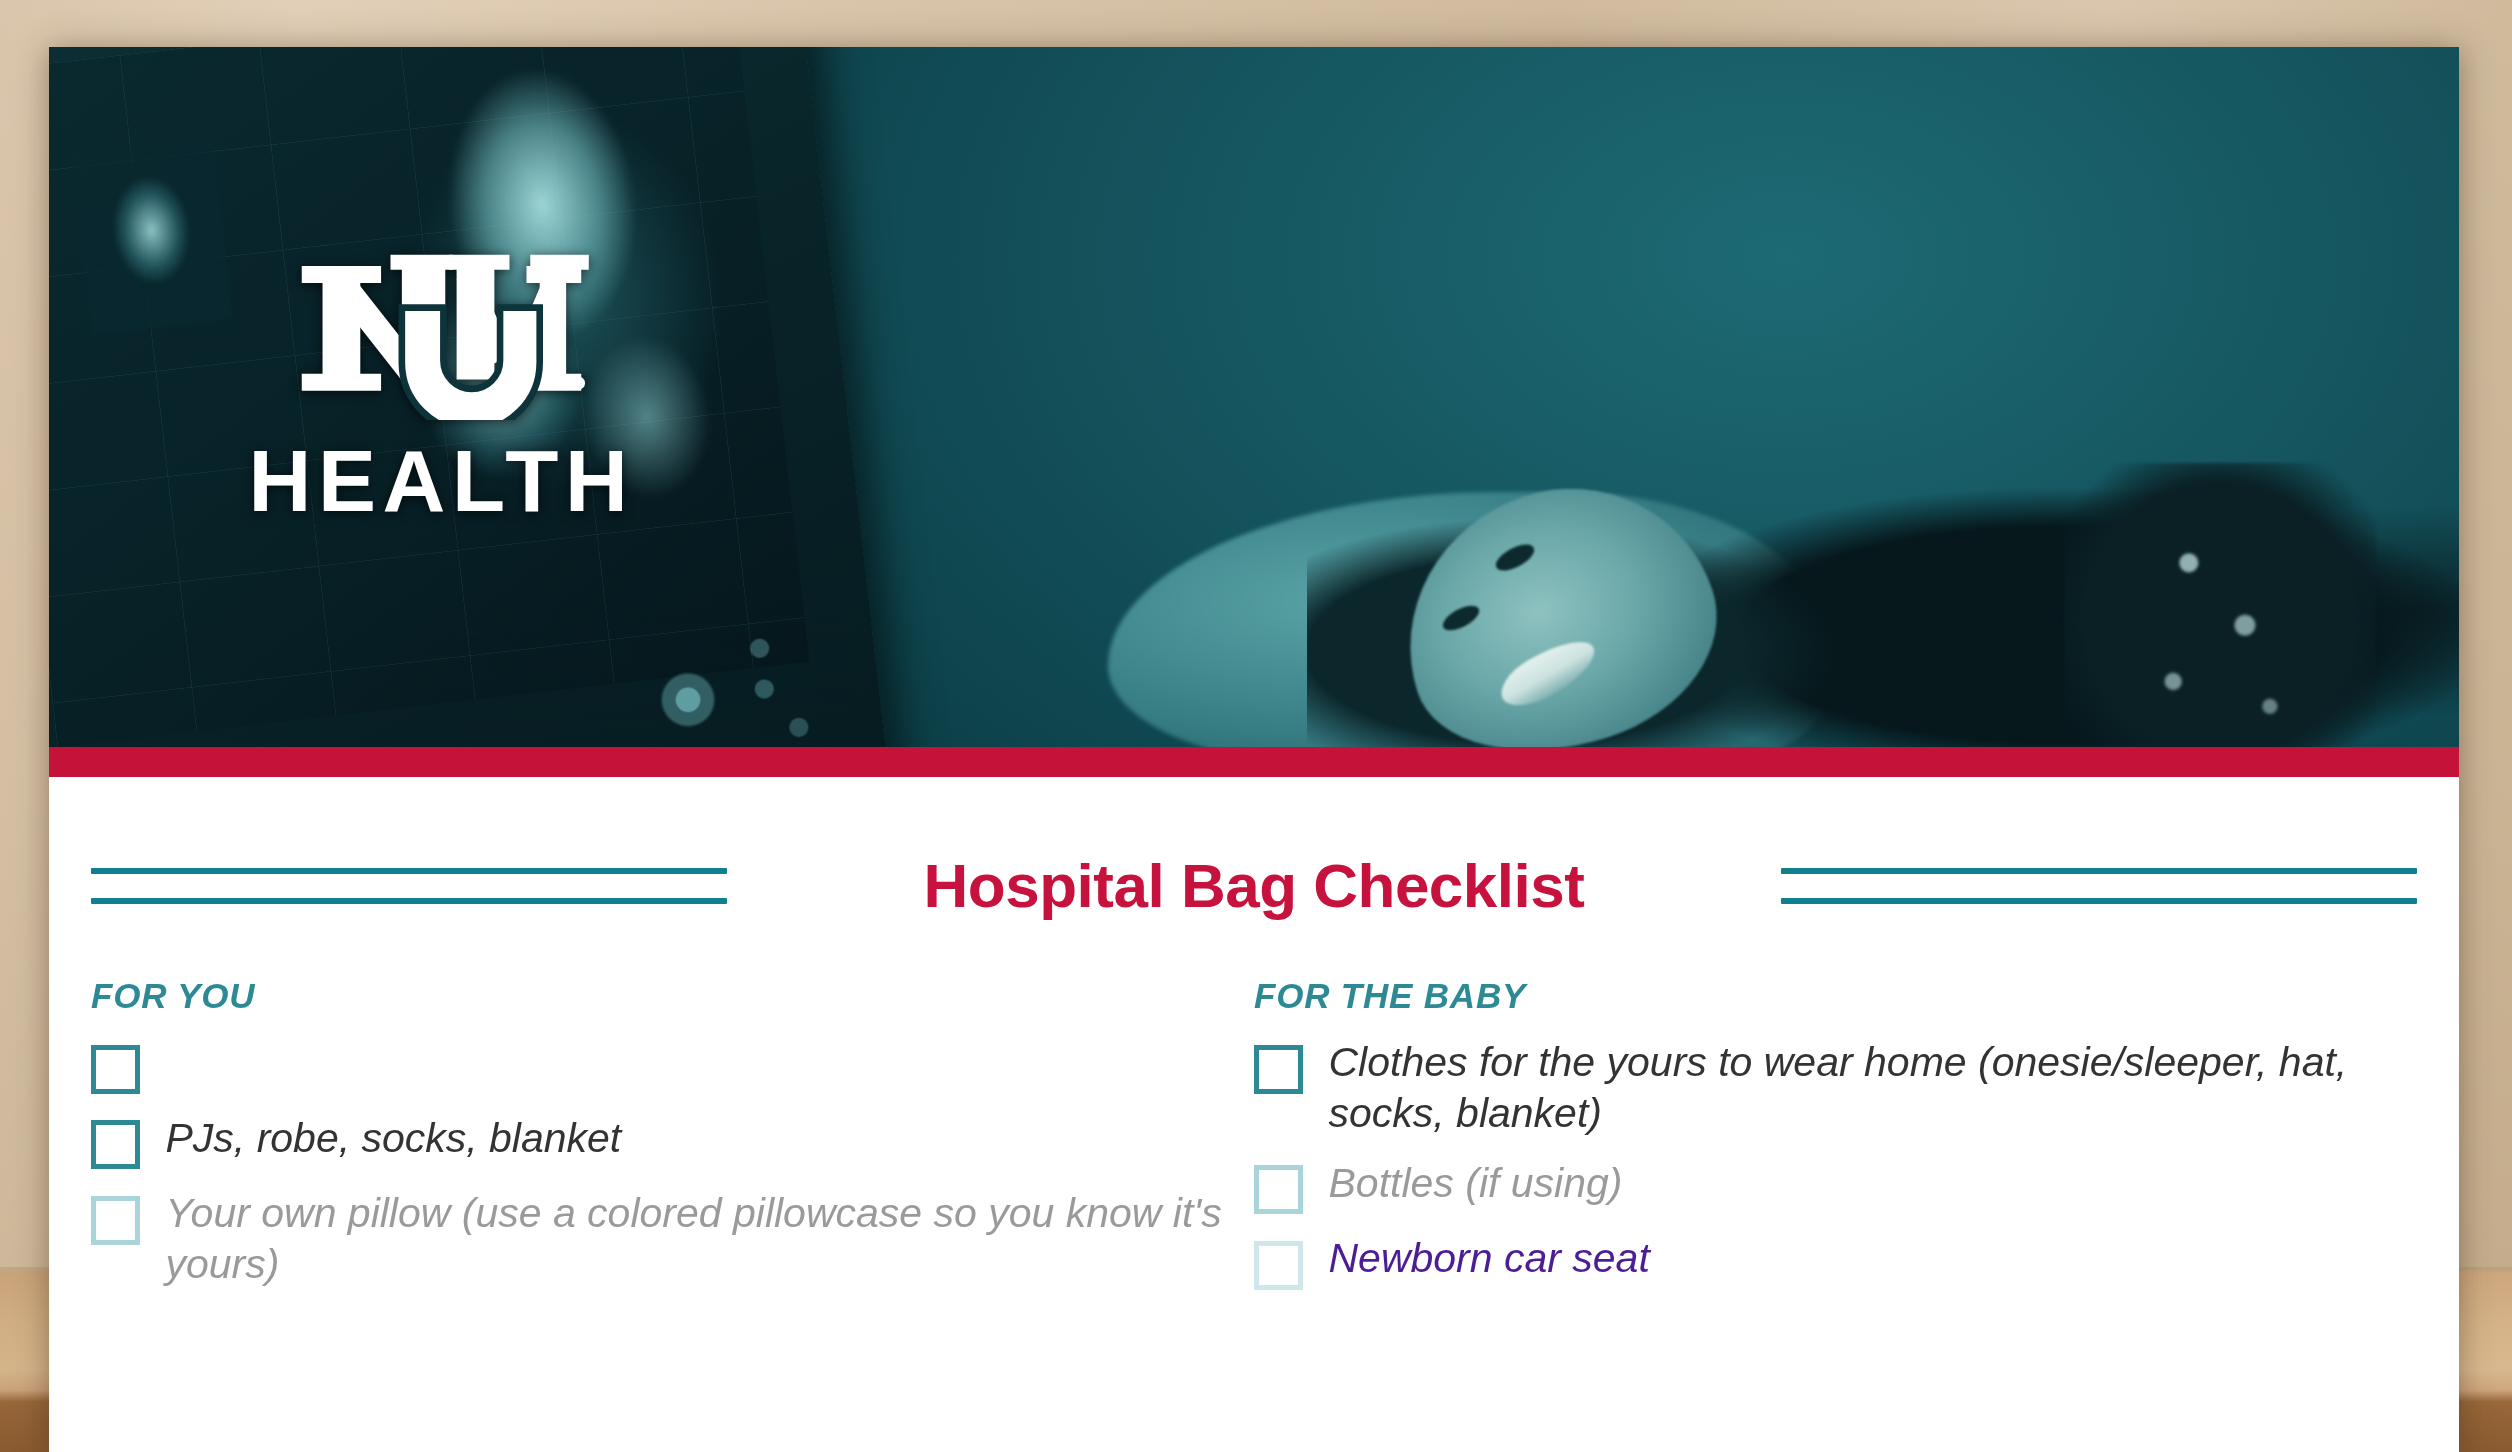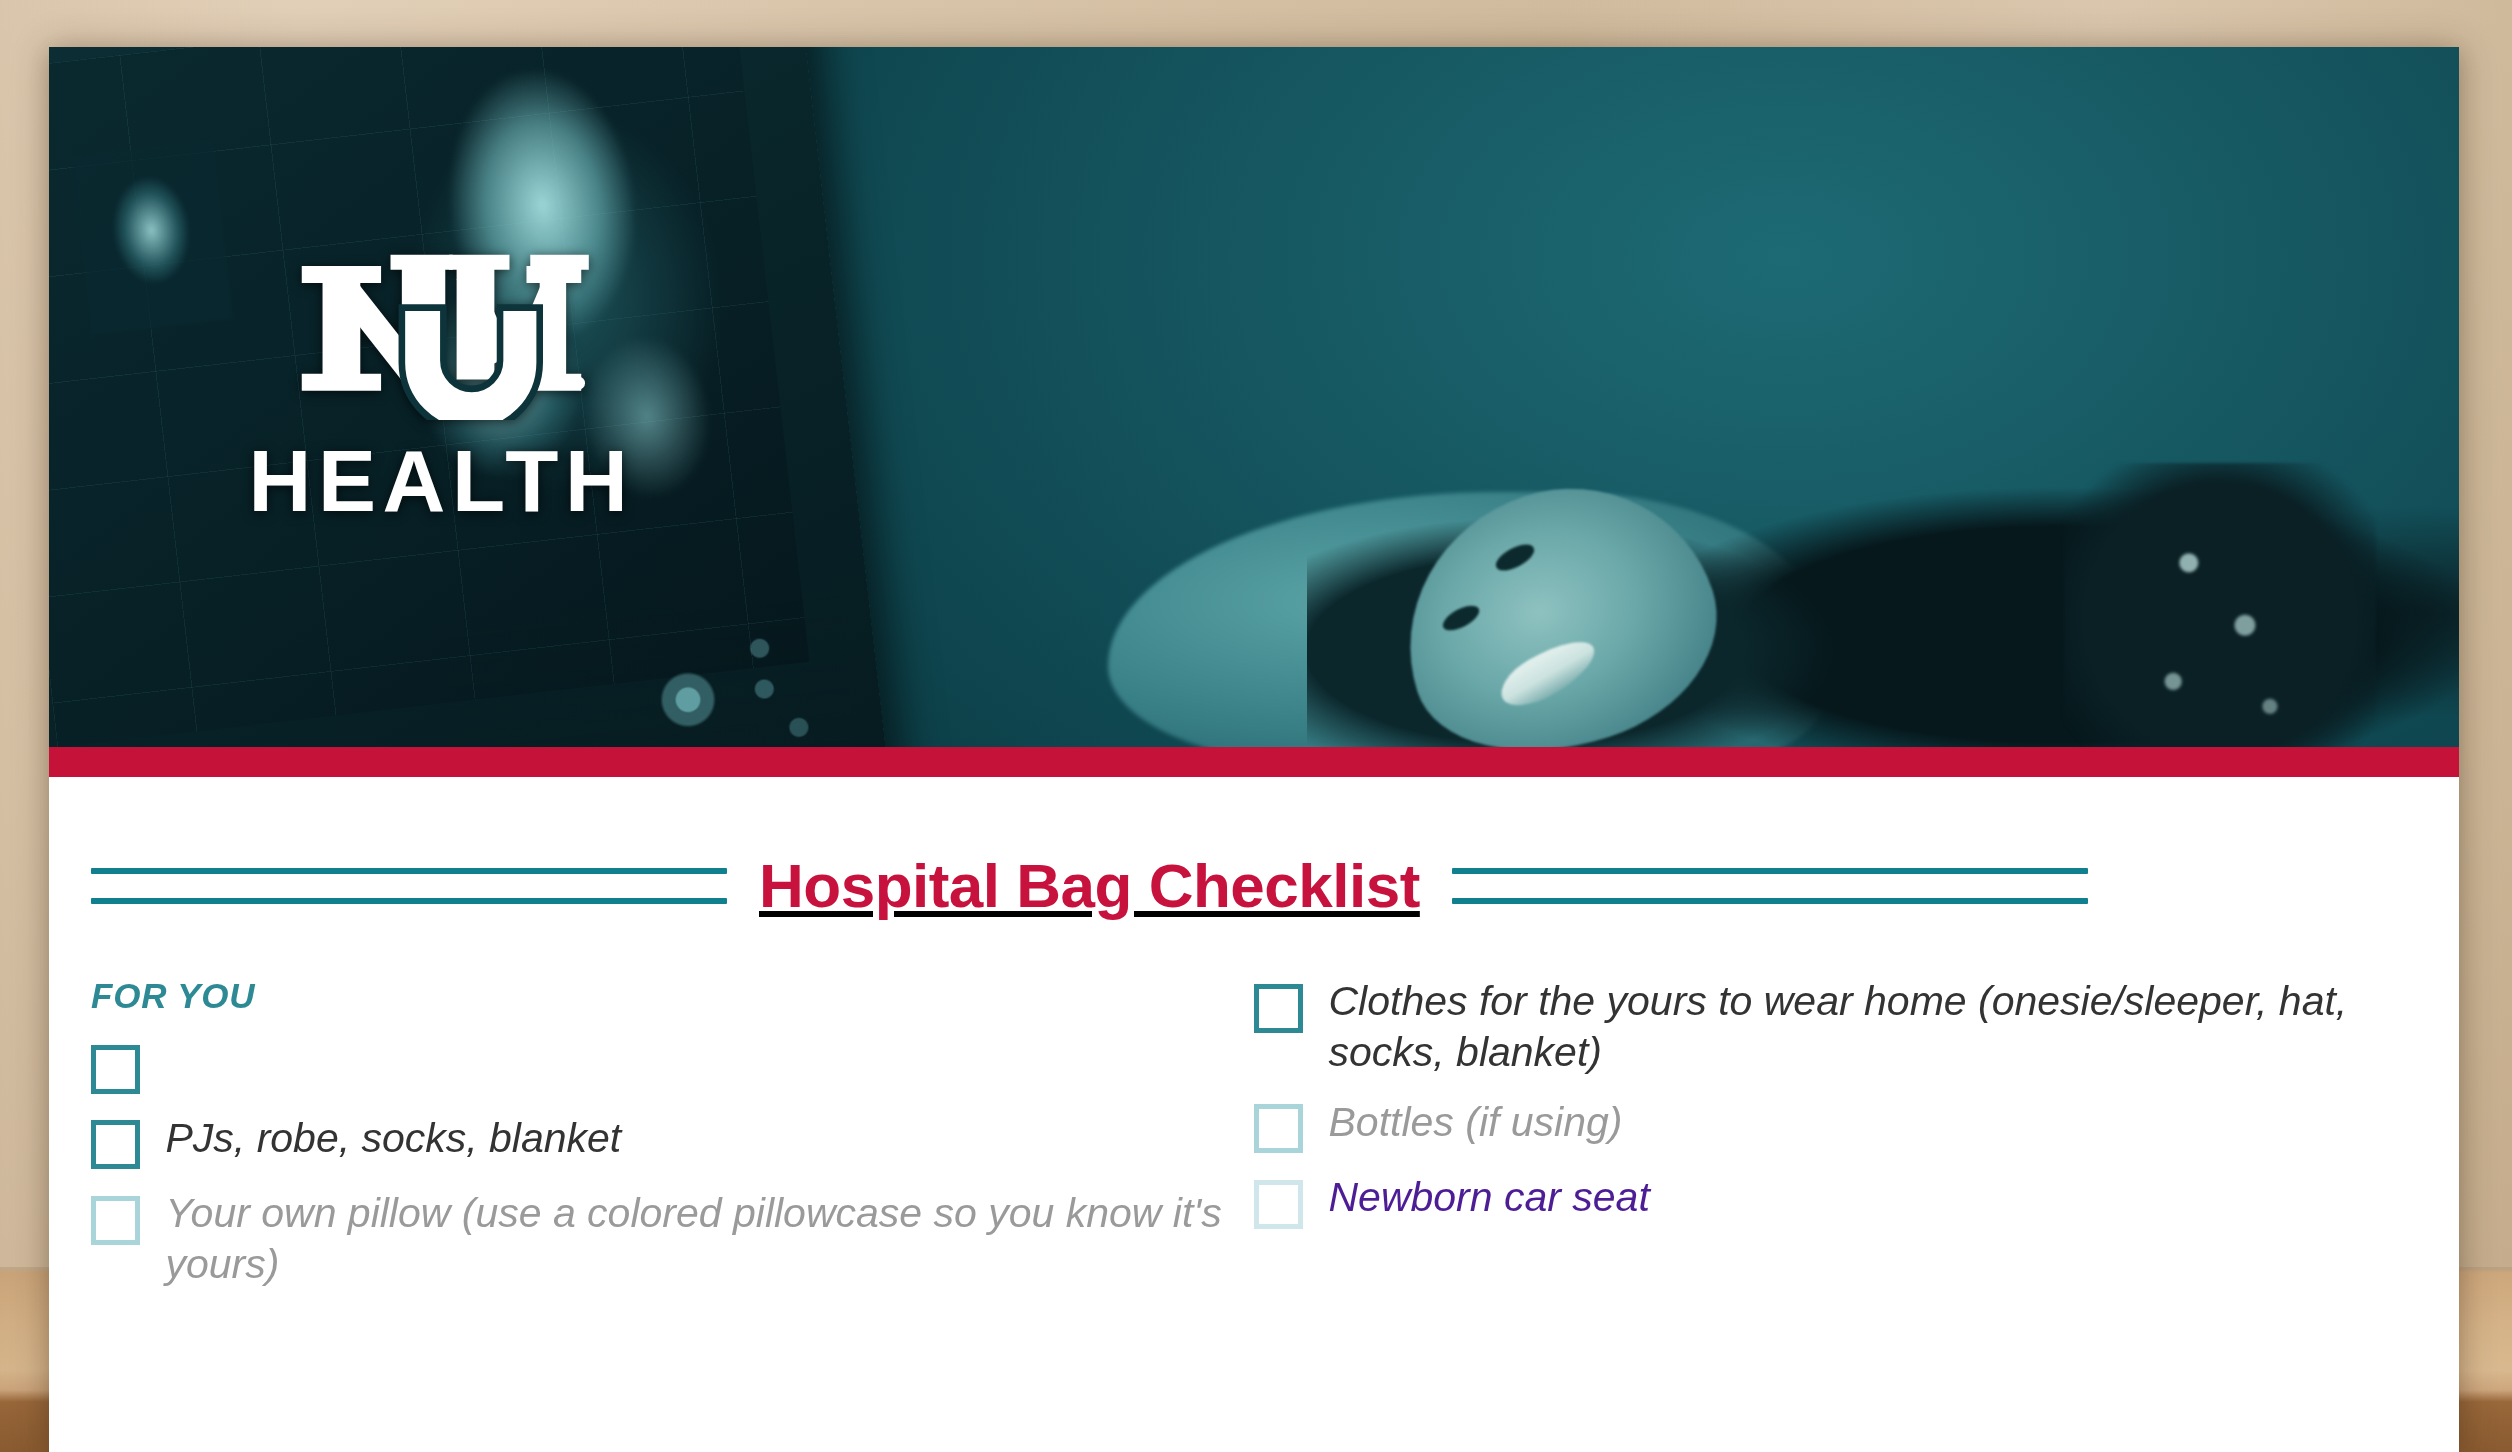--- a/index.html
+++ b/index.html
@@ -207,24 +207,23 @@
   
   #checklist-body {
     position:relative;
     padding:0 42px;
     height:675px;
   }
 
   #title-row {
     display:flex;
     align-items:center;
-    justify-content:flex-start;
+    justify-content:space-between;
     gap:32px;
     margin-top:78px;
-    text-decoration:underline;
   }
   .rule-pair {
     flex:0 0 auto;
     width:636px;
     display:flex; flex-direction:column; gap:24px;
   }
   .rule-pair .rule-line { height:5.7px; background:#10808e; border-radius:0.9px; }
 
   #checklist-title {
     color:#c8123e;
@@ -380,20 +379,21 @@
           <span class="check-label">PJs, robe, socks, blanket</span>
         </div>
 
         <div class="check-item faded-1">
           <span class="checkbox"></span>
           <span class="check-label">Your own pillow (use a colored pillowcase so you know it's yours)</span>
         </div>
       </section>
 
       <section class="checklist-column">
+        <h2 class="column-heading">FOR THE BABY</h2>
 
         <div class="check-item">
           <span class="checkbox"></span>
           <span class="check-label">Clothes for the yours to wear home (onesie/sleeper, hat, socks, blanket)</span>
         </div>
 
         <div class="check-item faded-1">
           <span class="checkbox"></span>
           <span class="check-label">Bottles (if using)</span>
         </div>

